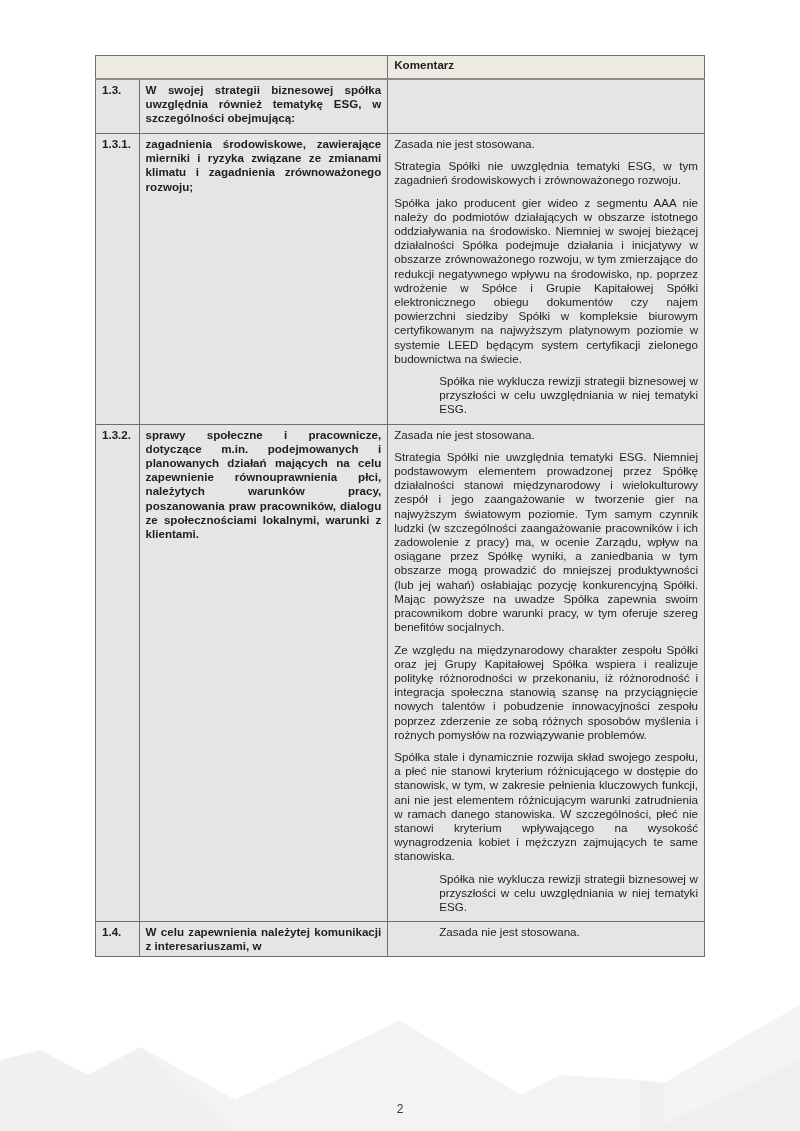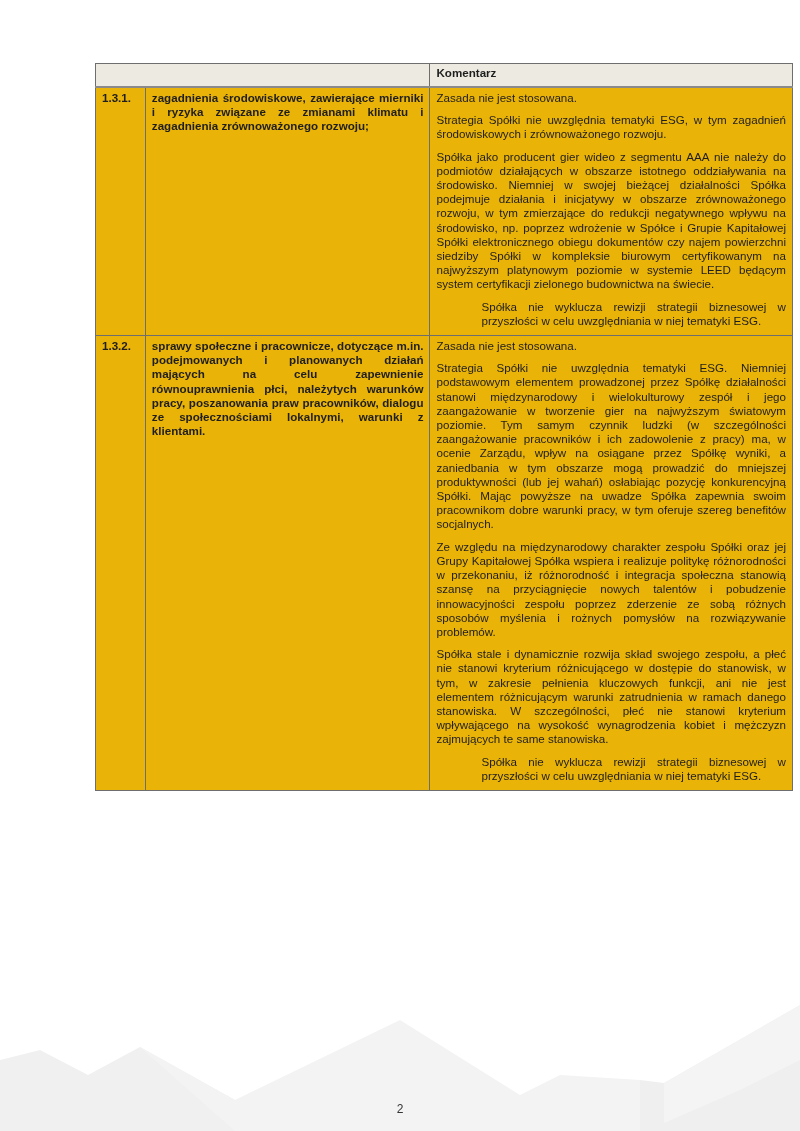--- a/index.html
+++ b/index.html
@@ -4,22 +4,22 @@
   <style>
     html, body { margin: 0; padding: 0; }
     body {
       width: 800px; height: 1131px; position: relative; overflow: hidden;
       background: #ffffff;
       font-family: "Liberation Sans", sans-serif;
       color: #1e1e1e;
     }
     .bg-shapes { position: absolute; left: 0; top: 0; width: 800px; height: 1131px; z-index: 0; }
     .page-table {
-      position: absolute; left: 95px; top: 63px; width: 698px;
-      border-collapse: collapse; z-index: 1; background: #eab308;
+      position: absolute; left: 95px; top: 55px; width: 610px;
+      border-collapse: collapse; z-index: 1; background: #e5e5e5;
       table-layout: fixed;
     }
     .page-table td, .page-table th {
       border: 1px solid #6e6e6e;
       vertical-align: top;
       padding: 3px 6px 4px 6px;
       font-size: 11.6px;
       line-height: 14.2px;
     }
     .page-table thead th {
@@ -61,20 +61,25 @@
     <col class="col-desc">
     <col class="col-comment">
   </colgroup>
   <thead>
     <tr>
       <th colspan="2"></th>
       <th>Komentarz</th>
     </tr>
   </thead>
   <tbody>
+    <tr class="row-13">
+      <td class="num">1.3.</td>
+      <td class="desc">W swojej strategii biznesowej spółka uwzględnia również tematykę ESG, w szczególności obejmującą:</td>
+      <td class="comment"></td>
+    </tr>
     <tr>
       <td class="num">1.3.1.</td>
       <td class="desc">zagadnienia środowiskowe, zawierające mierniki i ryzyka związane ze zmianami klimatu i zagadnienia zrównoważonego rozwoju;</td>
       <td class="comment">
         <p>Zasada nie jest stosowana.</p>
         <p>Strategia Spółki nie uwzględnia tematyki ESG, w tym zagadnień środowiskowych i zrównoważonego rozwoju.</p>
         <p>Spółka jako producent gier wideo z segmentu AAA nie należy do podmiotów działających w obszarze istotnego oddziaływania na środowisko. Niemniej w swojej bieżącej działalności Spółka podejmuje działania i inicjatywy w obszarze zrównoważonego rozwoju, w tym zmierzające do redukcji negatywnego wpływu na środowisko, np. poprzez wdrożenie w Spółce i Grupie Kapitałowej Spółki elektronicznego obiegu dokumentów czy najem powierzchni siedziby Spółki w kompleksie biurowym certyfikowanym na najwyższym platynowym poziomie w systemie LEED będącym system certyfikacji zielonego budownictwa na świecie.</p>
         <p>Spółka nie wyklucza rewizji strategii biznesowej w przyszłości w celu uwzględniania w niej tematyki ESG.</p>
       </td>
     </tr>
@@ -82,16 +87,23 @@
       <td class="num">1.3.2.</td>
       <td class="desc">sprawy społeczne i pracownicze, dotyczące m.in. podejmowanych i planowanych działań mających na celu zapewnienie równouprawnienia płci, należytych warunków pracy, poszanowania praw pracowników, dialogu ze społecznościami lokalnymi, warunki z klientami.</td>
       <td class="comment">
         <p>Zasada nie jest stosowana.</p>
         <p>Strategia Spółki nie uwzględnia tematyki ESG. Niemniej podstawowym elementem prowadzonej przez Spółkę działalności stanowi międzynarodowy i wielokulturowy zespół i jego zaangażowanie w tworzenie gier na najwyższym światowym poziomie. Tym samym czynnik ludzki (w szczególności zaangażowanie pracowników i ich zadowolenie z pracy) ma, w ocenie Zarządu, wpływ na osiągane przez Spółkę wyniki, a zaniedbania w tym obszarze mogą prowadzić do mniejszej produktywności (lub jej wahań) osłabiając pozycję konkurencyjną Spółki. Mając powyższe na uwadze Spółka zapewnia swoim pracownikom dobre warunki pracy, w tym oferuje szereg benefitów socjalnych.</p>
         <p>Ze względu na międzynarodowy charakter zespołu Spółki oraz jej Grupy Kapitałowej Spółka wspiera i realizuje politykę różnorodności w przekonaniu, iż różnorodność i integracja społeczna stanowią szansę na przyciągnięcie nowych talentów i pobudzenie innowacyjności zespołu poprzez zderzenie ze sobą różnych sposobów myślenia i rożnych pomysłów na rozwiązywanie problemów.</p>
         <p>Spółka stale i dynamicznie rozwija skład swojego zespołu, a płeć nie stanowi kryterium różnicującego w dostępie do stanowisk, w tym, w zakresie pełnienia kluczowych funkcji, ani nie jest elementem różnicującym warunki zatrudnienia w ramach danego stanowiska. W szczególności, płeć nie stanowi kryterium wpływającego na wysokość wynagrodzenia kobiet i mężczyzn zajmujących te same stanowiska.</p>
         <p>Spółka nie wyklucza rewizji strategii biznesowej w przyszłości w celu uwzględniania w niej tematyki ESG.</p>
       </td>
     </tr>
+    <tr class="row-14">
+      <td class="num">1.4.</td>
+      <td class="desc">W celu zapewnienia należytej komunikacji z interesariuszami, w</td>
+      <td class="comment">
+        <p>Zasada nie jest stosowana.</p>
+      </td>
+    </tr>
   </tbody>
 </table>
 
 <div class="page-number">2</div>
 
 </body></html>

